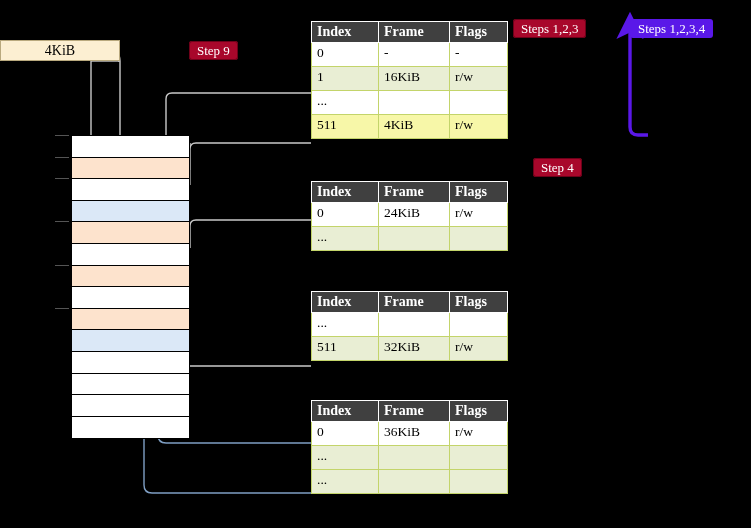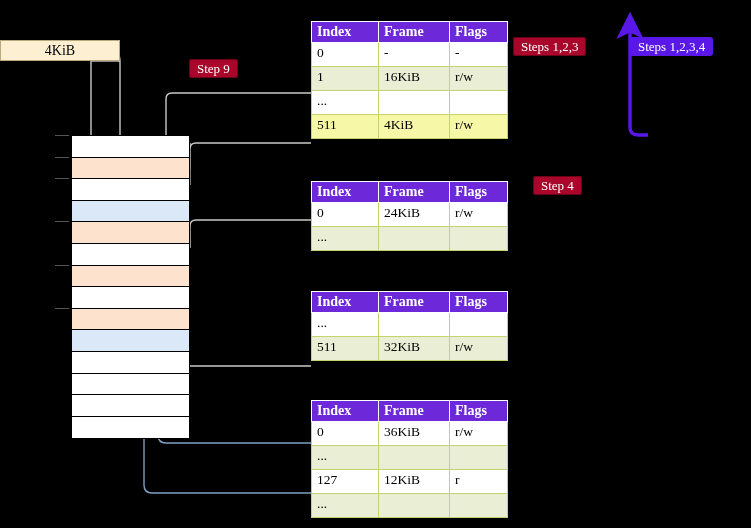--- a/index.html
+++ b/index.html
@@ -20,28 +20,28 @@
 
   .tick{position:absolute;width:14px;height:0;border-top:1.4px solid #555;}
 
   
   .kibbox{position:absolute;left:0px;top:40px;width:120px;height:21px;
           background:#fcefd2;border:1px solid #b9a97e;box-sizing:border-box;
           color:#000;font-size:14px;text-align:center;line-height:20px;}
 
   
   .badge{position:absolute;color:#fff;font-size:13px;line-height:17px;
-         padding:1px 8px;border-radius:3px;white-space:nowrap;margin-top:18px;}
+         padding:1px 8px;border-radius:3px;white-space:nowrap;}
   .badge.crimson{background:#a8072b;box-shadow:0 0 0 1px #6e0019 inset;}
   .badge.violet{background:#5a18e8;}
 
   
   .ptable{position:absolute;border-collapse:collapse;background:#fff;
           border:1px solid #b8b8a0;font-size:13.5px;}
-  .ptable th{background:#6d28d9;color:#fff;font-weight:bold;text-align:left;
+  .ptable th{background:#404040;color:#fff;font-weight:bold;text-align:left;
              padding:2px 5px;border:1px solid #ffffff;font-size:14px;}
   .ptable td{padding:2px 5px;border:1px solid #c3d46a;color:#000;height:19px;
              vertical-align:top;}
   .ptable tr.alt td{background:#e9eed4;}
   .ptable tr.hl td{background:#f7f7a8;}
   .cw-i{width:56px;}
   .cw-f{width:60px;}
   .cw-g{width:47px;}
 </style>
 </head>
@@ -199,25 +199,20 @@
           <tr>
             <td class="cw-i">0</td>
             <td class="cw-f">36KiB</td>
             <td class="cw-g">r/w</td>
           </tr>
           <tr class="alt">
             <td class="cw-i">...</td>
             <td class="cw-f"></td>
             <td class="cw-g"></td>
           </tr>
-          <tr>
-            <td class="cw-i">127</td>
-            <td class="cw-f">12KiB</td>
-            <td class="cw-g">r</td>
-          </tr>
           <tr class="alt">
             <td class="cw-i">...</td>
             <td class="cw-f"></td>
             <td class="cw-g"></td>
           </tr>
         </tbody>
       </table>
     </div>
 
 <div class="tick" style="left: 55px; top: 135px;"></div>

